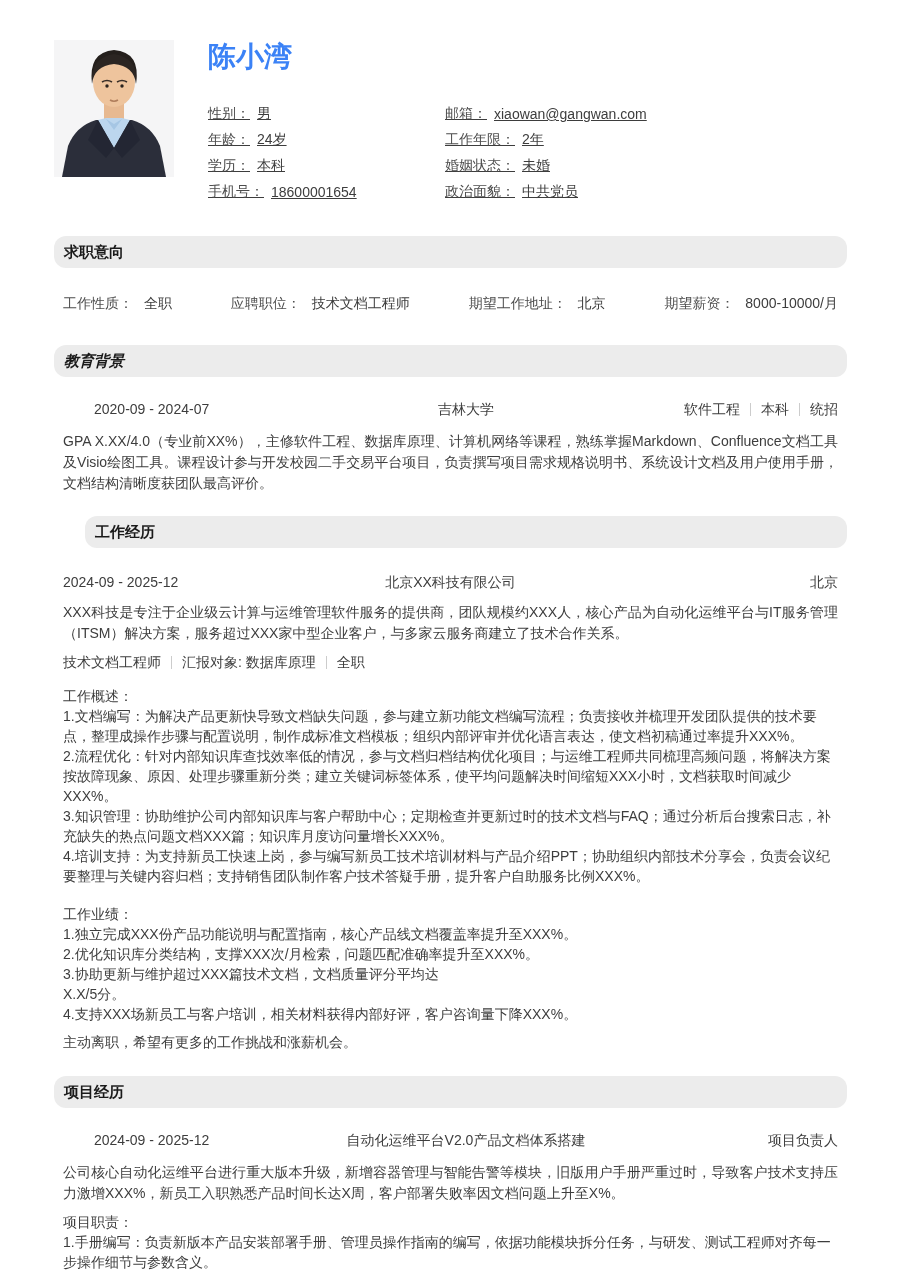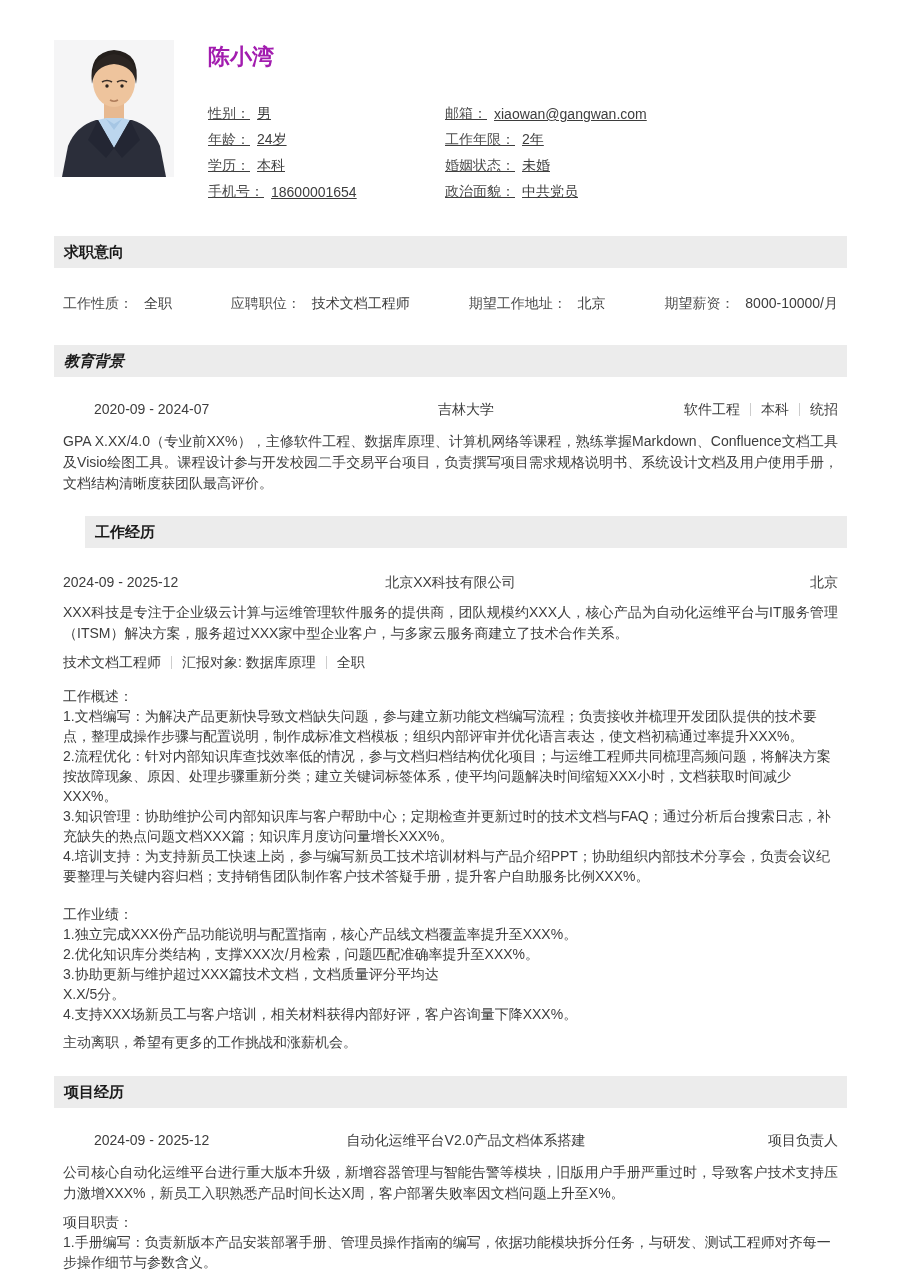--- a/index.html
+++ b/index.html
@@ -11,31 +11,31 @@
   }
   .page { width: 900px; height: 1275px; padding: 40px 53px 0 54px; overflow: hidden; }
 
   
   .header { display: flex; }
   .photo {
     width: 120px; height: 137px; flex: 0 0 120px; margin-right: 34px;
     overflow: hidden; background: #f6f6f7;
   }
   .header-info { flex: 1; padding-top: 4px; }
-  .name { font-size: 22px; font-weight: bold; color: #a21caf; line-height: 26px; }
+  .name { font-size: 28px; font-weight: bold; color: #3b82f6; line-height: 26px; }
   .info-grid { display: flex; margin-top: 31px; text-decoration: underline; }
   .info-col { width: 237px; }
   .info-col.right { flex: 1; }
   .info-row { height: 26px; display: flex; align-items: center; }
   .info-row .lbl { color: #4d4d4d; margin-right: 7px; }
   .info-row .val { color: #3d3d3d; }
 
   
   .section-bar {
-    height: 32px; line-height: 32px; background: #ececec; border-radius: 0;
+    height: 32px; line-height: 32px; background: #ececec; border-radius: 12px;
     padding: 0 10px; font-size: 15px; font-weight: bold; color: #1a1a1a;
   }
   .sec-content { padding: 0 9px; }
 
   
   .intent-row { display: flex; justify-content: space-between; margin-top: 25px; line-height: 20px; }
   .intent-row2 { margin-top: 16px; line-height: 20px; }
   .pair .lbl { color: #4d4d4d; margin-right: 7px; }
   .pair .val { color: #3d3d3d; }
 

